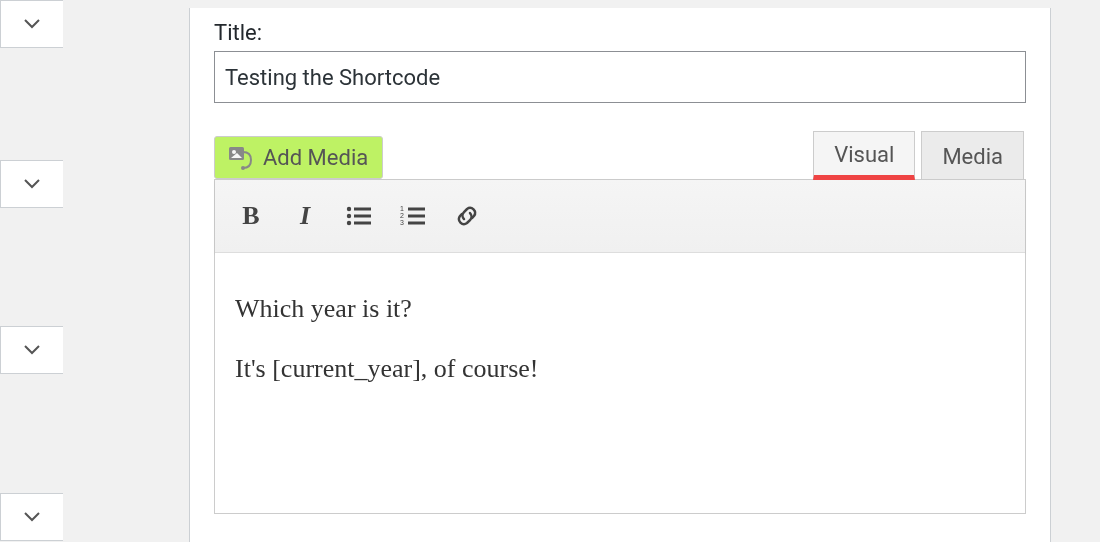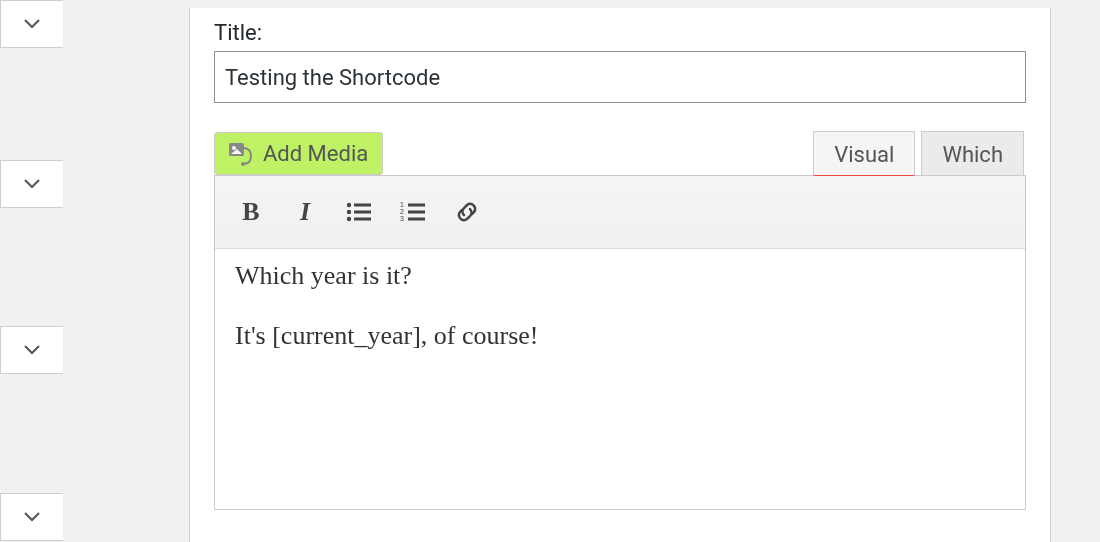--- a/index.html
+++ b/index.html
@@ -99,21 +99,21 @@
       font-size: 22px;
       color: #555;
       background: #ebebeb;
       border: 1px solid #ccc;
       border-bottom: none;
       cursor: pointer;
       font-family: inherit;
     }
     .editor-tab.active {
       background: #f5f5f5;
-      border-bottom: 1px solid #ef4444;
+      border-bottom: 5px solid #ef4444;
       margin-bottom: -1px;
       position: relative;
       z-index: 2;
     }
     .editor-wrap {
       margin: 0 24px;
       border: 1px solid #ccc;
     }
     .toolbar {
       background: linear-gradient(#f5f5f5, #f0f0f0);
@@ -141,21 +141,21 @@
       font-family: Georgia, serif;
     }
     .tool-italic {
       font-style: italic;
       font-weight: bold;
       font-size: 26px;
       font-family: Georgia, serif;
     }
     .editor-content {
       background: #fff;
-      padding: 12px 20px;
+      padding: 41px 20px;
       font-family: Georgia, "Times New Roman", serif;
       font-size: 26px;
       color: #333;
       min-height: 260px;
     }
     .editor-content p { margin-bottom: 30px; }
   </style>
 </head>
 <body>
 
@@ -194,21 +194,21 @@
         <rect x="0" y="1" width="15" height="13" rx="1.5" fill="#888"></rect>
         <circle cx="5" cy="6" r="2" fill="#f7f7f7"></circle>
         <path d="M2 12 L8 7 L13 12 Z" fill="#f7f7f7"></path>
         <path d="M14 6 Q22 6 22 14 Q22 22 14 22" fill="none" stroke="#888" stroke-width="2"></path>
         <circle cx="14" cy="22" r="2" fill="#888"></circle>
       </svg>
       <span>Add Media</span>
     </button>
     <div class="editor-tabs">
       <button class="editor-tab active">Visual</button>
-      <button class="editor-tab">Which</button>
+      <button class="editor-tab">Media</button>
     </div>
   </div>
 
   <div class="editor-wrap">
     <div class="toolbar">
       <button class="tool-btn">
           <span class="tool-bold">B</span>
         </button>
       <button class="tool-btn">
           <span class="tool-italic">I</span>

